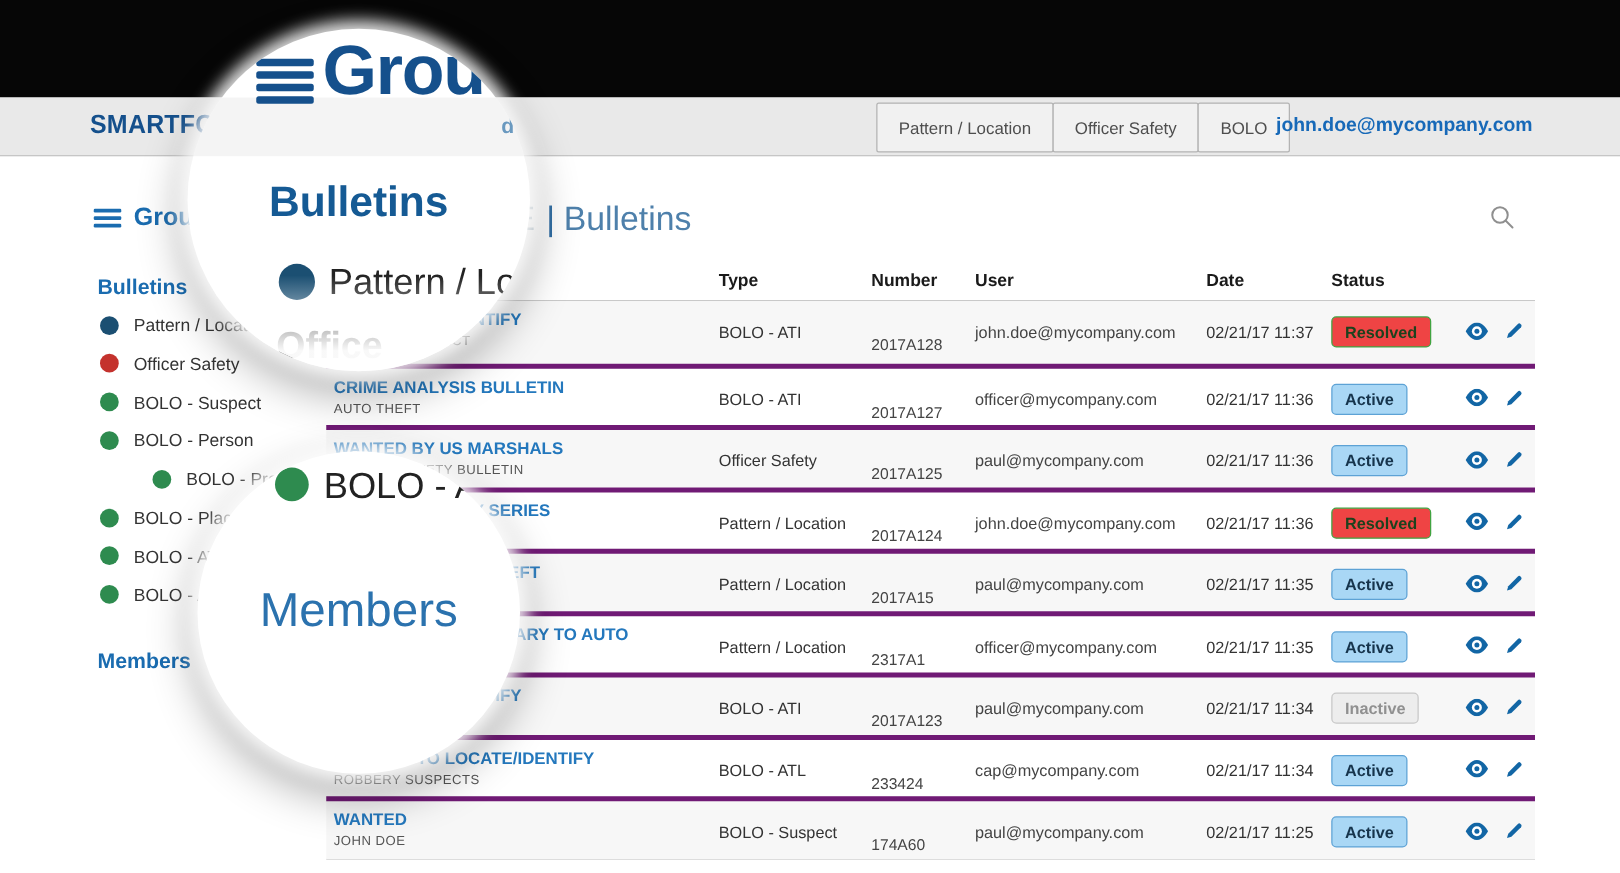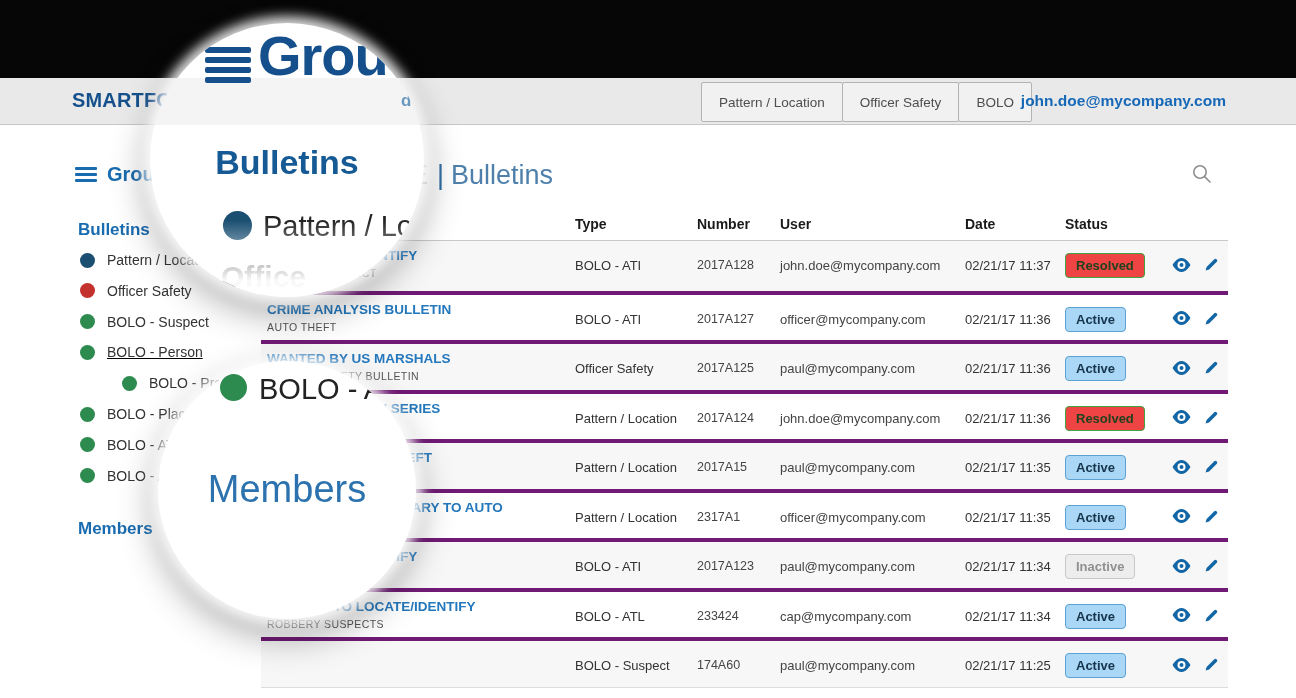--- a/index.html
+++ b/index.html
@@ -38,21 +38,21 @@
   .th { position:absolute; top:6px; }
   .trow { position:relative; height:49.5px; border-top:4px solid #701a75; }
   .trow:first-of-type { border-top:none; }
   .trow.odd { background:#f7f7f7; }
   .trow.even { background:#ffffff; }
   .c { position:absolute; font-size:13px; color:#333; }
   .title-cell { left:6px; top:7px; width:300px; }
   .btitle { font-size:13.5px; font-weight:bold; color:#2478bd; white-space:nowrap; cursor:pointer; }
   .bsub { margin-top:4px; font-size:10.5px; color:#555; letter-spacing:.4px; white-space:nowrap; }
   .col-type { left:314px; top:17px; }
-  .col-num  { left:436px; top:17px; font-size:12.5px; color:#444; }
+  .col-num  { left:436px; top:28px; font-size:12.5px; color:#444; }
   .col-user { left:519px; top:17px; color:#444; }
   .col-date { left:704px; top:17px; }
   .col-status { left:804px; top:12px; }
   .badge { display:inline-block; padding:4px 10px; border-radius:4px; font-size:13px; font-weight:bold; border:1px solid transparent; }
   .badge.resolved { background:#ef4444; border-color:#41a341; color:#1d421d; }
   .badge.active   { background:#a9d7f5; border-color:#5da2d5; color:#16344c; }
   .badge.inactive { background:#ededed; border-color:#c8c8c8; color:#909090; }
   .col-acts { left:911px; top:16px; display:flex; gap:13px; align-items:center; }
   .icon { cursor:pointer; line-height:0; }
   .tfoot { height:11px; border-top:1px solid #ddd; background:#fff; }
@@ -112,21 +112,21 @@
   <div class="nav-item" style="top: 282.8px;">
     <span class="nav-dot" style="background: rgb(196, 50, 45);"></span>
     <span class="nav-label">Officer Safety</span>
   </div>
 
   <div class="nav-item" style="top: 313.6px;">
     <span class="nav-dot" style="background: rgb(46, 139, 79);"></span>
     <span class="nav-label">BOLO - Suspect</span>
   </div>
 
-  <div class="nav-item" style="top: 344.4px; text-decoration: underline;">
+  <div class="nav-item" style="top: 344.4px;">
     <span class="nav-dot" style="background: rgb(46, 139, 79);"></span>
     <span class="nav-label">BOLO - Person</span>
   </div>
 
   <div class="nav-item" style="top: 375.2px; margin-left: 42px;">
     <span class="nav-dot" style="background: rgb(46, 139, 79);"></span>
     <span class="nav-label">BOLO - Property</span>
   </div>
 
   <div class="nav-item" style="top: 406px;">
@@ -383,20 +383,24 @@
       </span>
       <span class="icon">
         <svg width="15" height="15" viewBox="0 0 15 15">
                 <path d="M1.6 13.4 L2.6 9.9 L10.3 2.2 A1.5 1.5 0 0 1 12.4 2.2 L12.8 2.6 A1.5 1.5 0 0 1 12.8 4.7 L5.1 12.4 Z" fill="#1266a5"></path>
               </svg>
       </span>
     </div>
   </div>
 
   <div class="trow odd">
+    <div class="c title-cell">
+      <div class="btitle">WANTED</div>
+      <div class="bsub">JOHN DOE</div>
+    </div>
     <div class="c col-type">BOLO - Suspect</div>
     <div class="c col-num">174A60</div>
     <div class="c col-user">paul@mycompany.com</div>
     <div class="c col-date">02/21/17 11:25</div>
     <div class="c col-status">
       <span class="badge active">Active</span>
     </div>
     <div class="c col-acts">
       <span class="icon">
         <svg width="19" height="14" viewBox="0 0 19 14">

